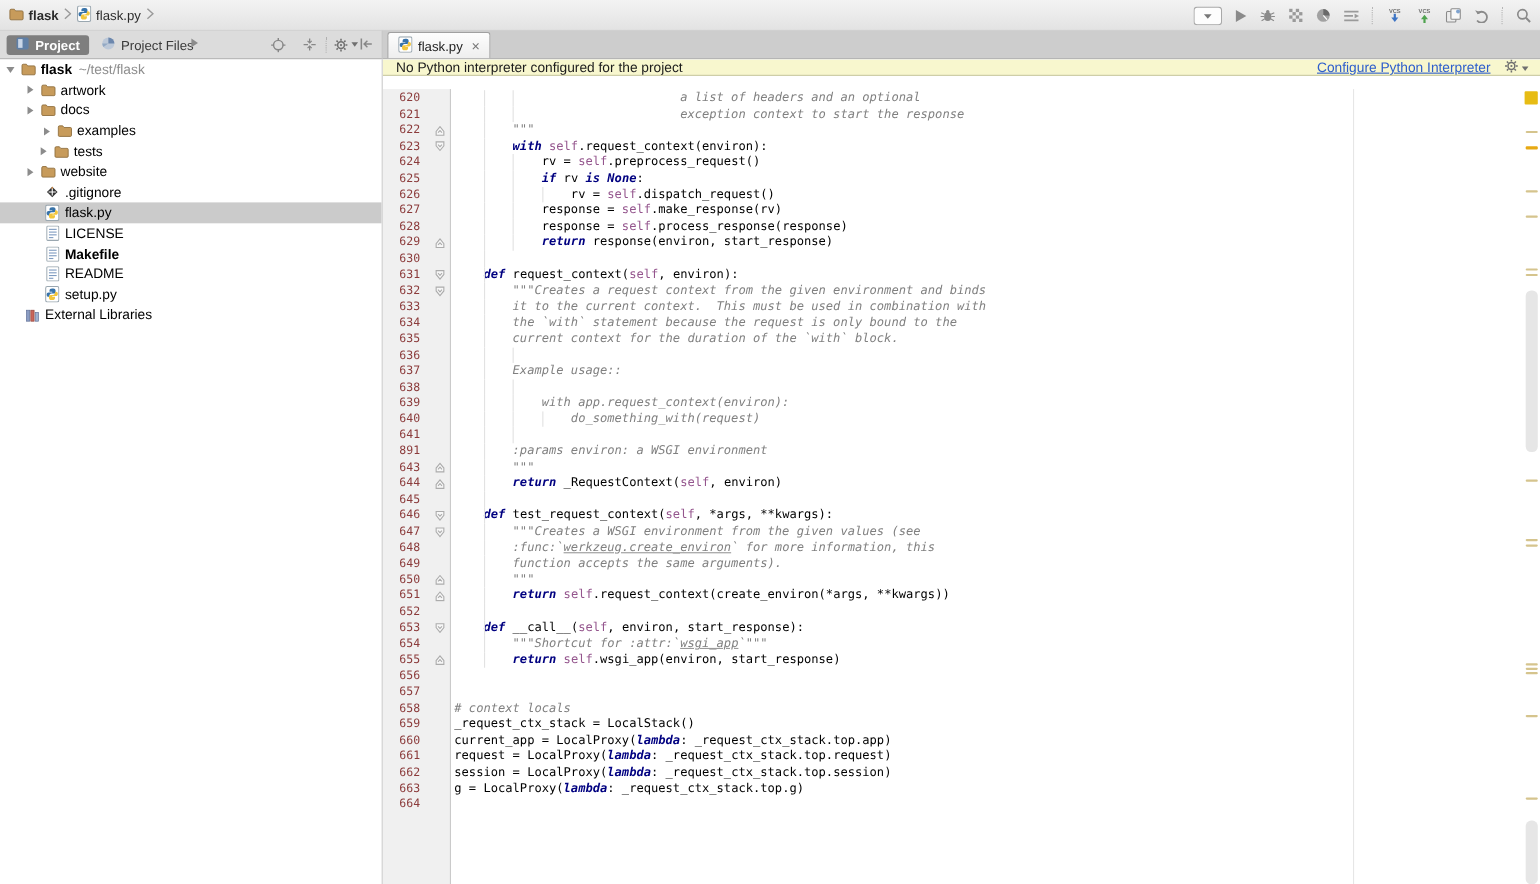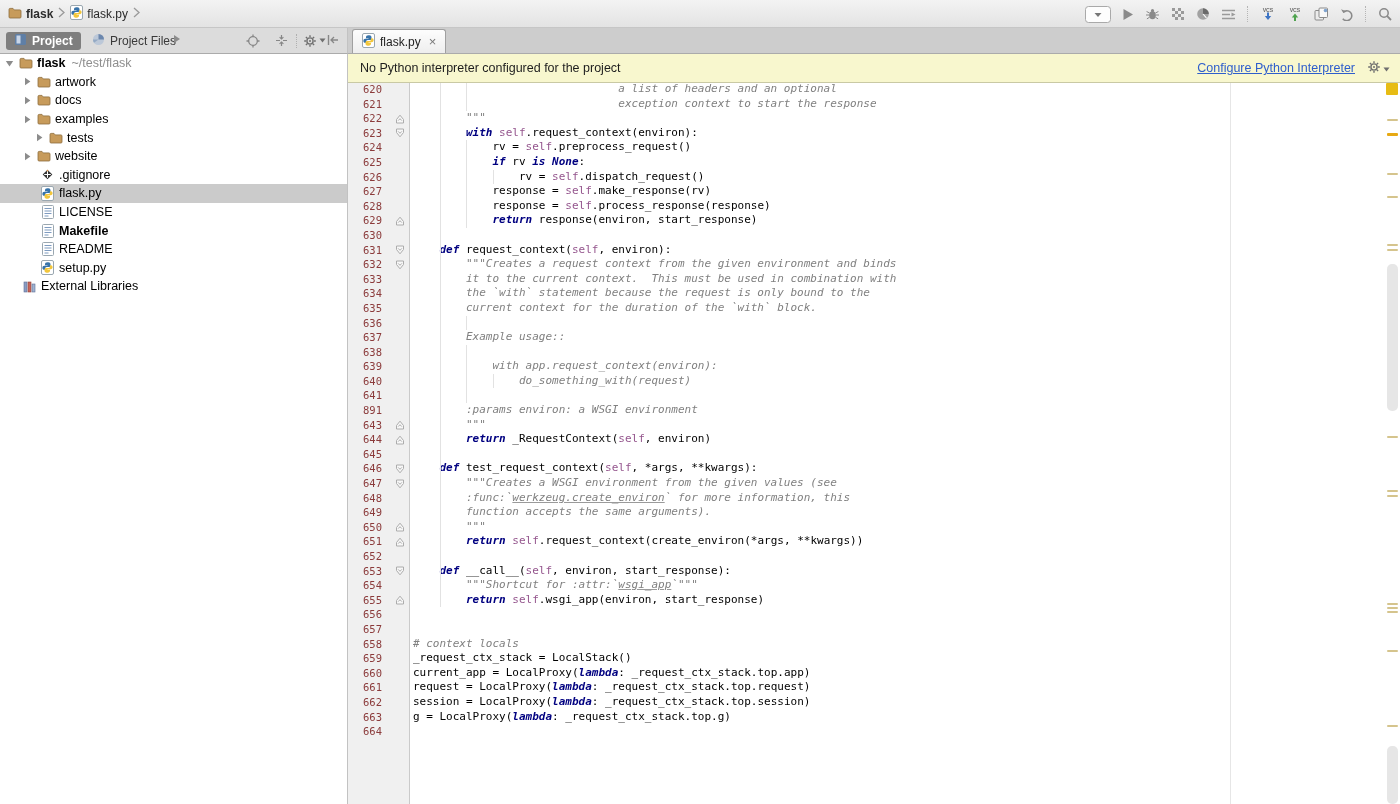--- a/index.html
+++ b/index.html
@@ -36,21 +36,21 @@
              border-right:1px solid #C2C2C2;box-sizing:border-box;overflow:hidden;}
   .trow{position:relative;height:18.6px;display:flex;align-items:center;gap:4px;white-space:nowrap;}
   .trow.sel{background:#CBCBCB;}
   .trow .arrow{display:inline-flex;width:10px;justify-content:center;flex:none;}
   .trow .ticn{display:inline-flex;width:15px;justify-content:center;flex:none;}
   .trow .tlabel{font-size:12.5px;color:#000;}
   .trow .tlabel.b{font-weight:bold;}
   .trow .tsuffix{font-size:12.5px;color:#8E8E8E;margin-left:2px;}
   
   .editor{position:absolute;left:348px;top:54px;width:1052px;height:750px;background:#fff;overflow:hidden;}
-  .banner{position:absolute;left:0;top:0;right:0;height:29px;background:#F8F7CE;
+  .banner{position:absolute;left:0;top:0;right:0;height:15px;background:#F8F7CE;
           border-bottom:1px solid #C9C9A4;box-sizing:border-box;display:flex;align-items:center;
           padding:0 10px 0 12px;z-index:5;}
   .banner .msg{font-size:12.5px;color:#1d1d1d;}
   .banner .lnk{margin-left:auto;font-size:12.5px;color:#2E5ECC;text-decoration:underline;cursor:pointer;margin-right:12px;}
   .banner .bgear{display:inline-flex;align-items:center;gap:2px;cursor:pointer;}
   .gutterbg{position:absolute;left:0;top:27px;bottom:0;width:62px;background:#F0F0F0;
             border-right:1px solid #CACACA;box-sizing:border-box;z-index:0;}
   .marginline{position:absolute;left:882px;top:27px;bottom:0;width:1px;background:#E6E6E6;z-index:0;}
   .coderows{position:absolute;left:0;top:28px;right:16px;z-index:1;}
   .crow{display:flex;height:14.6px;line-height:14.6px;font-family:"DejaVu Sans Mono","Liberation Mono",monospace;font-size:11px;}
@@ -284,21 +284,21 @@
               <path d="M2 .8v7.4L7.4 4.5z" fill="#8C8C8C"></path>
             </svg>
           </span>
           <span class="ticn">
             <svg width="14" height="12" viewBox="0 0 14 12">
               <path d="M1 2.6Q1 1.4 2.1 1.4H5l1.2 1.5h5.7Q13 2.9 13 4v6q0 1-1 1H2q-1 0-1-1z" fill="#C79B5B" stroke="#8E6D3C" stroke-width="0.8"></path>
             </svg>
           </span>
           <span class="tlabel">docs</span>
         </div>
-        <div class="trow" style="padding-left: 22px;">
+        <div class="trow" style="padding-left: 37px;">
           <span class="arrow">
             <svg width="9" height="9" viewBox="0 0 9 9">
               <path d="M2 .8v7.4L7.4 4.5z" fill="#8C8C8C"></path>
             </svg>
           </span>
           <span class="ticn">
             <svg width="14" height="12" viewBox="0 0 14 12">
               <path d="M1 2.6Q1 1.4 2.1 1.4H5l1.2 1.5h5.7Q13 2.9 13 4v6q0 1-1 1H2q-1 0-1-1z" fill="#C79B5B" stroke="#8E6D3C" stroke-width="0.8"></path>
             </svg>
           </span>

